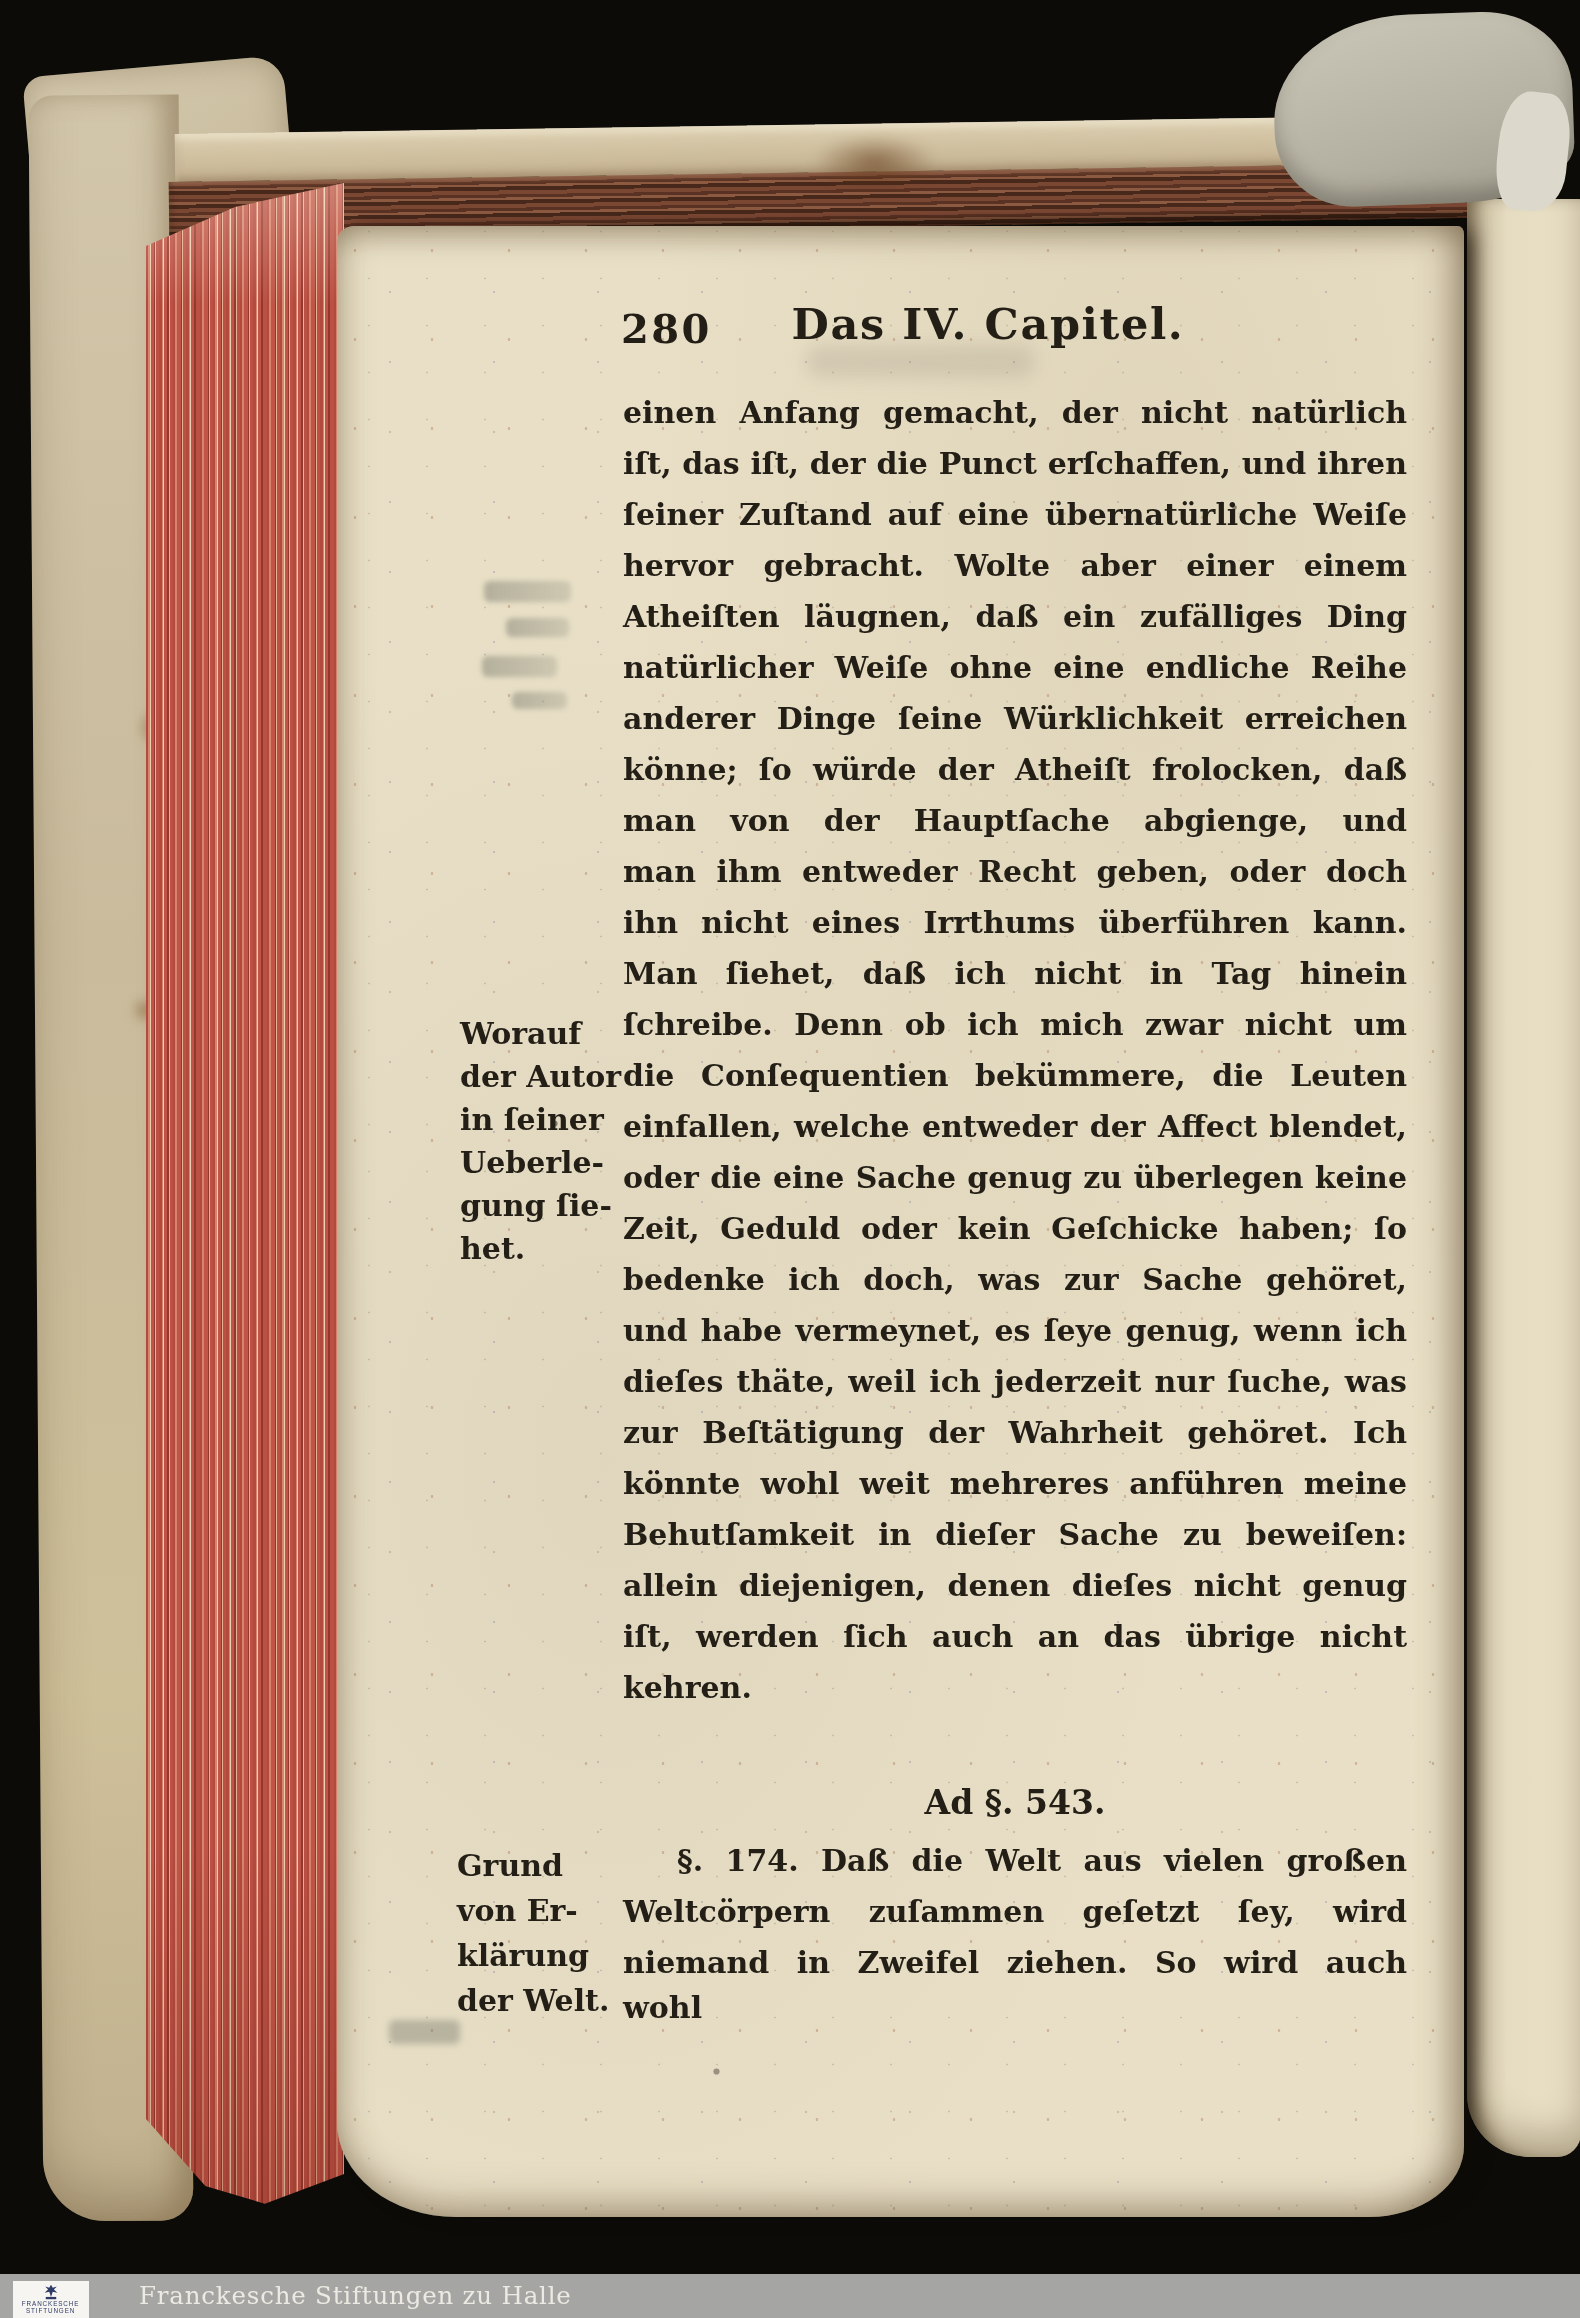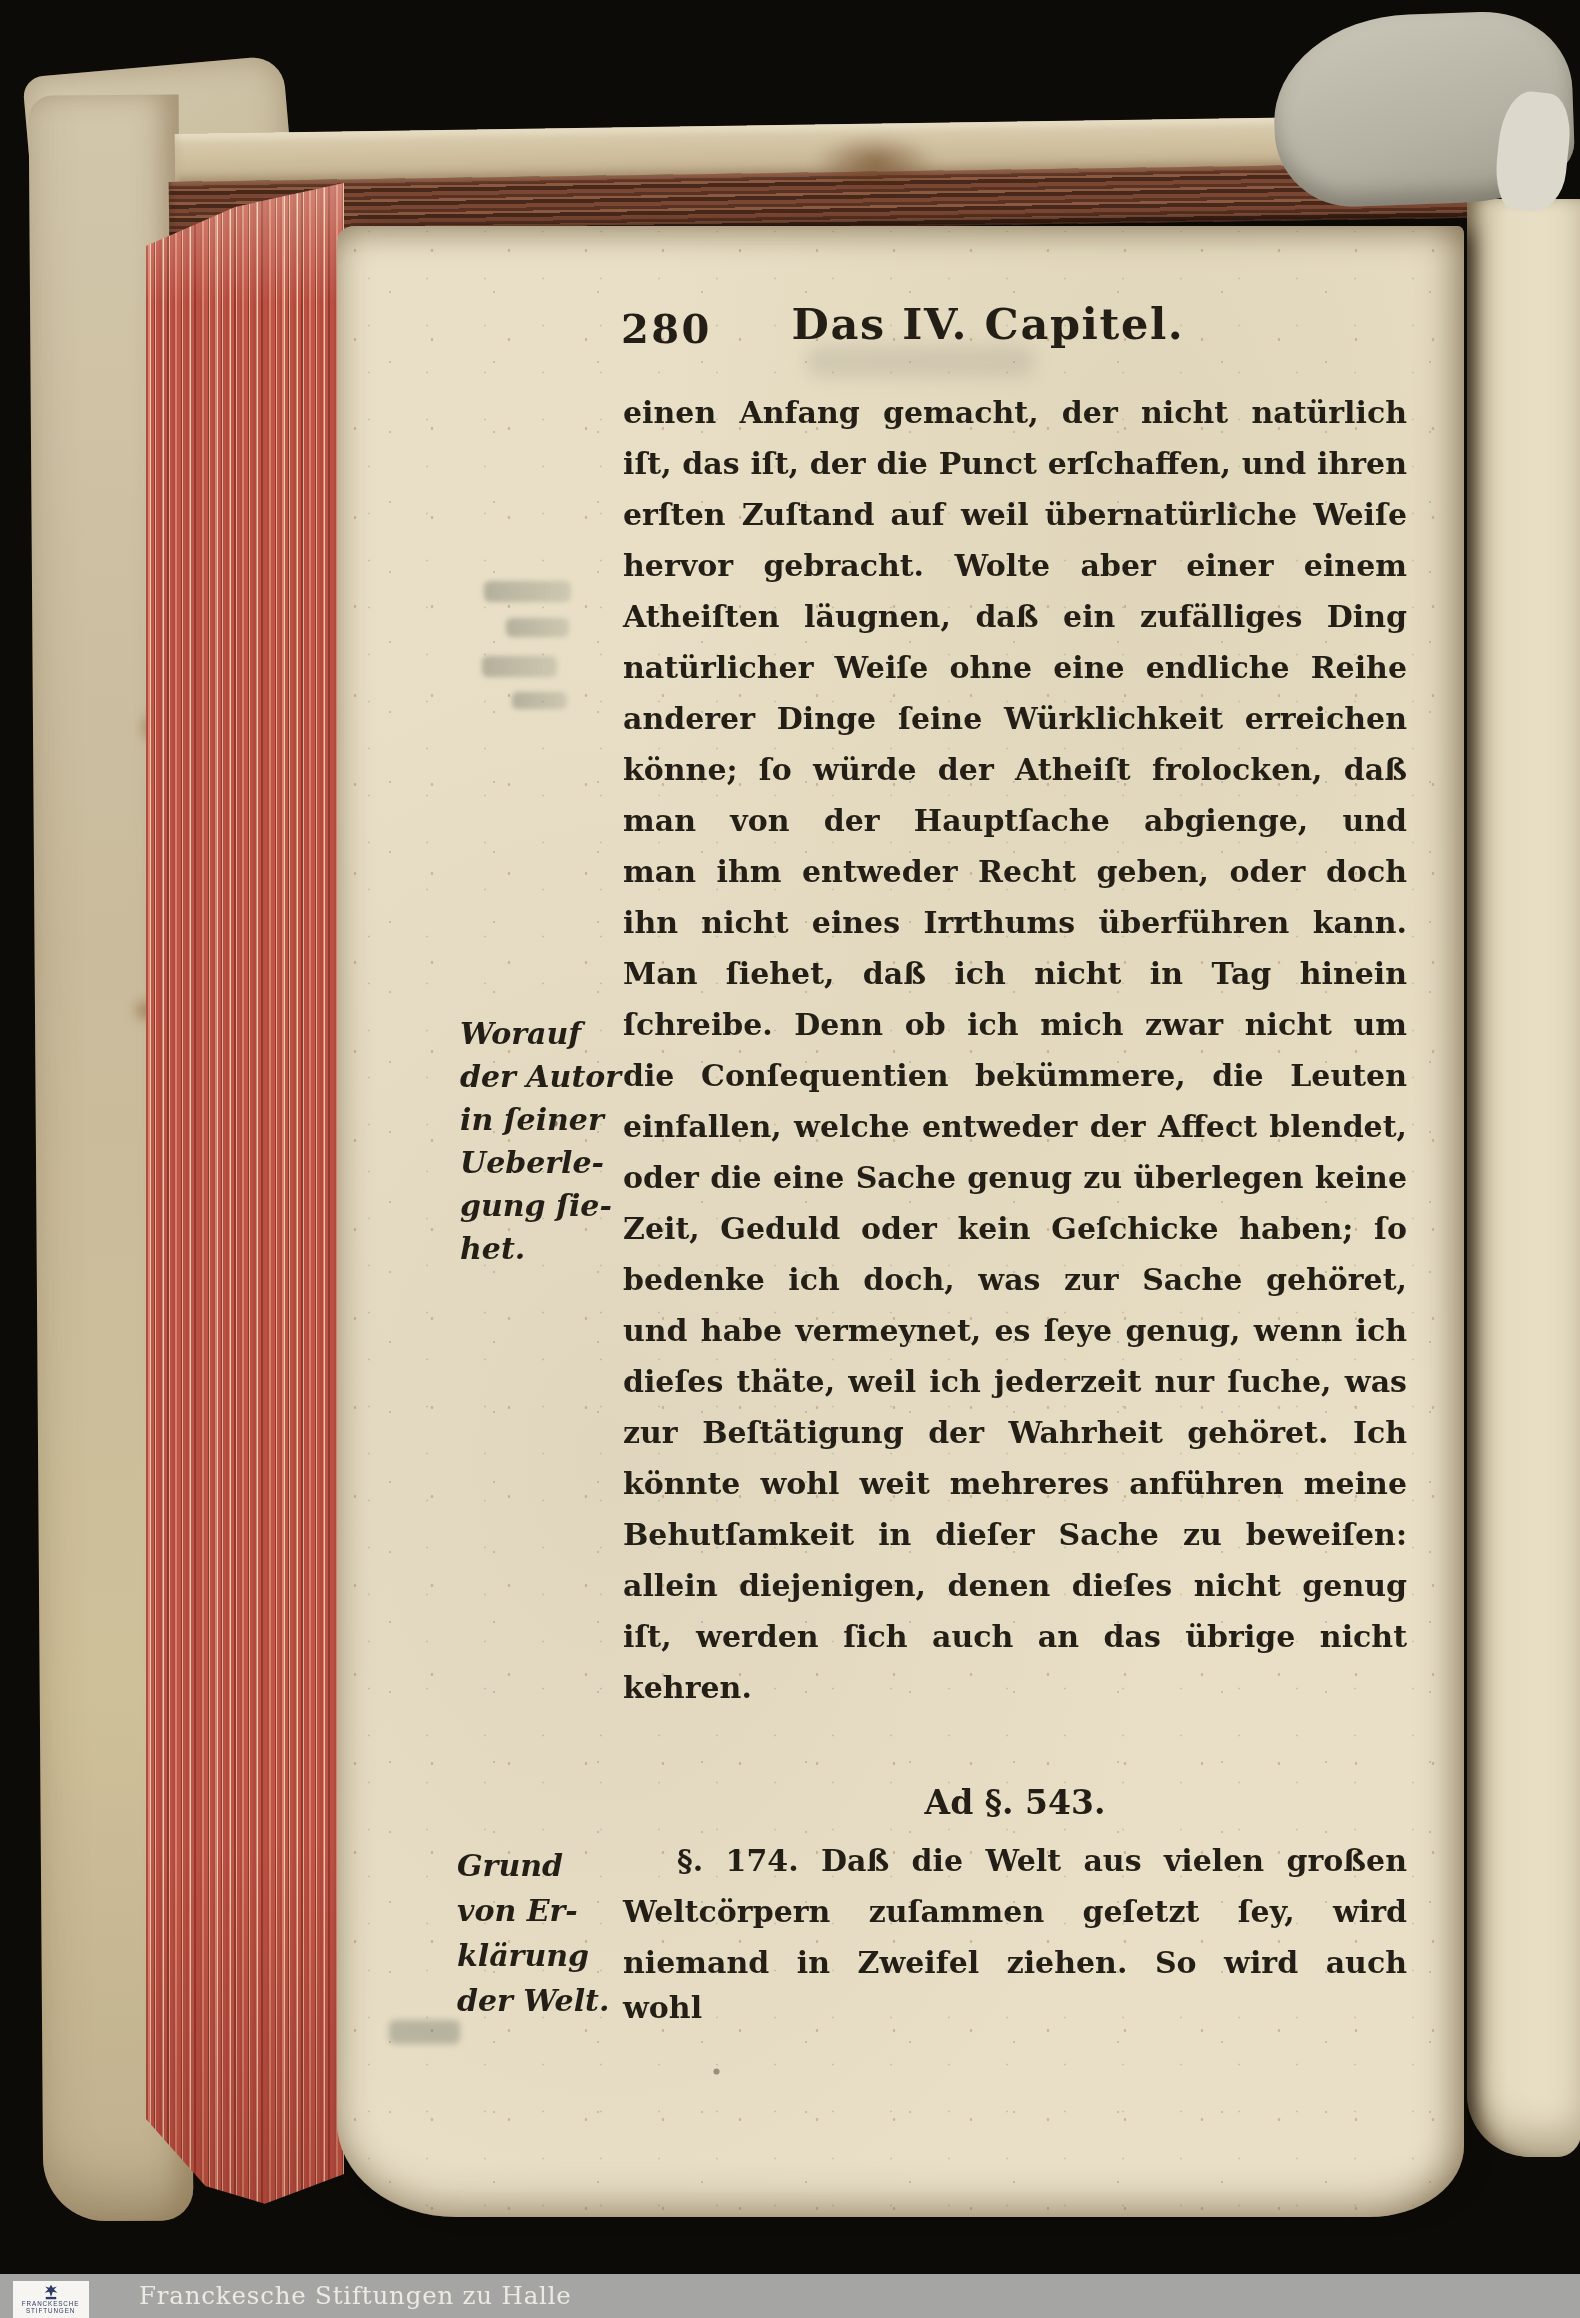--- a/index.html
+++ b/index.html
@@ -78,21 +78,21 @@
   .body-block .bl.short{text-align-last:left;}
   .section-ref{position:absolute;left:623px;top:1783px;width:784px;text-align:center;
     font-size:33px;z-index:8;}
   .par174{position:absolute;left:623px;top:1835px;width:784px;z-index:8;}
   .par174 .bl{height:51px;line-height:51px;font-size:30px;white-space:nowrap;
     text-align:justify;text-align-last:justify;}
   .par174 .bl.indent{text-indent:54px;}
   .catchword{position:absolute;left:623px;top:1990px;width:771px;text-align:left;
     font-size:30px;z-index:8;}
   .mnote{position:absolute;width:178px;z-index:8;}
-  .mnote .ml{height:43px;line-height:43px;font-size:30px;white-space:nowrap;font-style:italic;}
+  .mnote .ml{height:43px;line-height:43px;font-size:30px;white-space:nowrap;}
   .mn1{left:460px;top:1012px;}
   .mn2{left:457px;top:1843px;}
   .mn2 .ml{height:45px;line-height:45px;}
 
   
   .smudge{position:absolute;z-index:7;filter:blur(2.4px);border-radius:6.3px;
     background:linear-gradient(90deg,rgba(95,100,88,.38),rgba(95,100,88,.18));}
   .sm1{left:484px;top:581px;width:87px;height:20.5px;}
   .sm2{left:506px;top:618px;width:63px;height:19px;}
   .sm3{left:482px;top:656px;width:75px;height:20.5px;}
@@ -145,21 +145,21 @@
   <div class="smudge sm5"></div>
   <div class="title-bleed"></div>
   <div class="specks"></div>
 
   <div class="pgnum ink">280</div>
   <div class="chapter ink">Das IV. Capitel.</div>
 
   <div class="body-block">
     <div class="bl ink">einen Anfang gemacht, der nicht natürlich</div>
     <div class="bl ink">iſt, das iſt, der die Punct erſchaffen, und ihren</div>
-    <div class="bl ink">erſten Zuſtand auf weil übernatürliche Weiſe</div>
+    <div class="bl ink">ſeiner Zuſtand auf eine übernatürliche Weiſe</div>
     <div class="bl ink">hervor gebracht. Wolte aber einer einem</div>
     <div class="bl ink">Atheiſten läugnen, daß ein zufälliges Ding</div>
     <div class="bl ink">natürlicher Weiſe ohne eine endliche Reihe</div>
     <div class="bl ink">anderer Dinge ſeine Würklichkeit erreichen</div>
     <div class="bl ink">könne; ſo würde der Atheiſt frolocken, daß</div>
     <div class="bl ink">man von der Hauptſache abgienge, und</div>
     <div class="bl ink">man ihm entweder Recht geben, oder doch</div>
     <div class="bl ink">ihn nicht eines Irrthums überführen kann.</div>
     <div class="bl ink">Man ſiehet, daß ich nicht in Tag hinein</div>
     <div class="bl ink">ſchreibe. Denn ob ich mich zwar nicht um</div>

